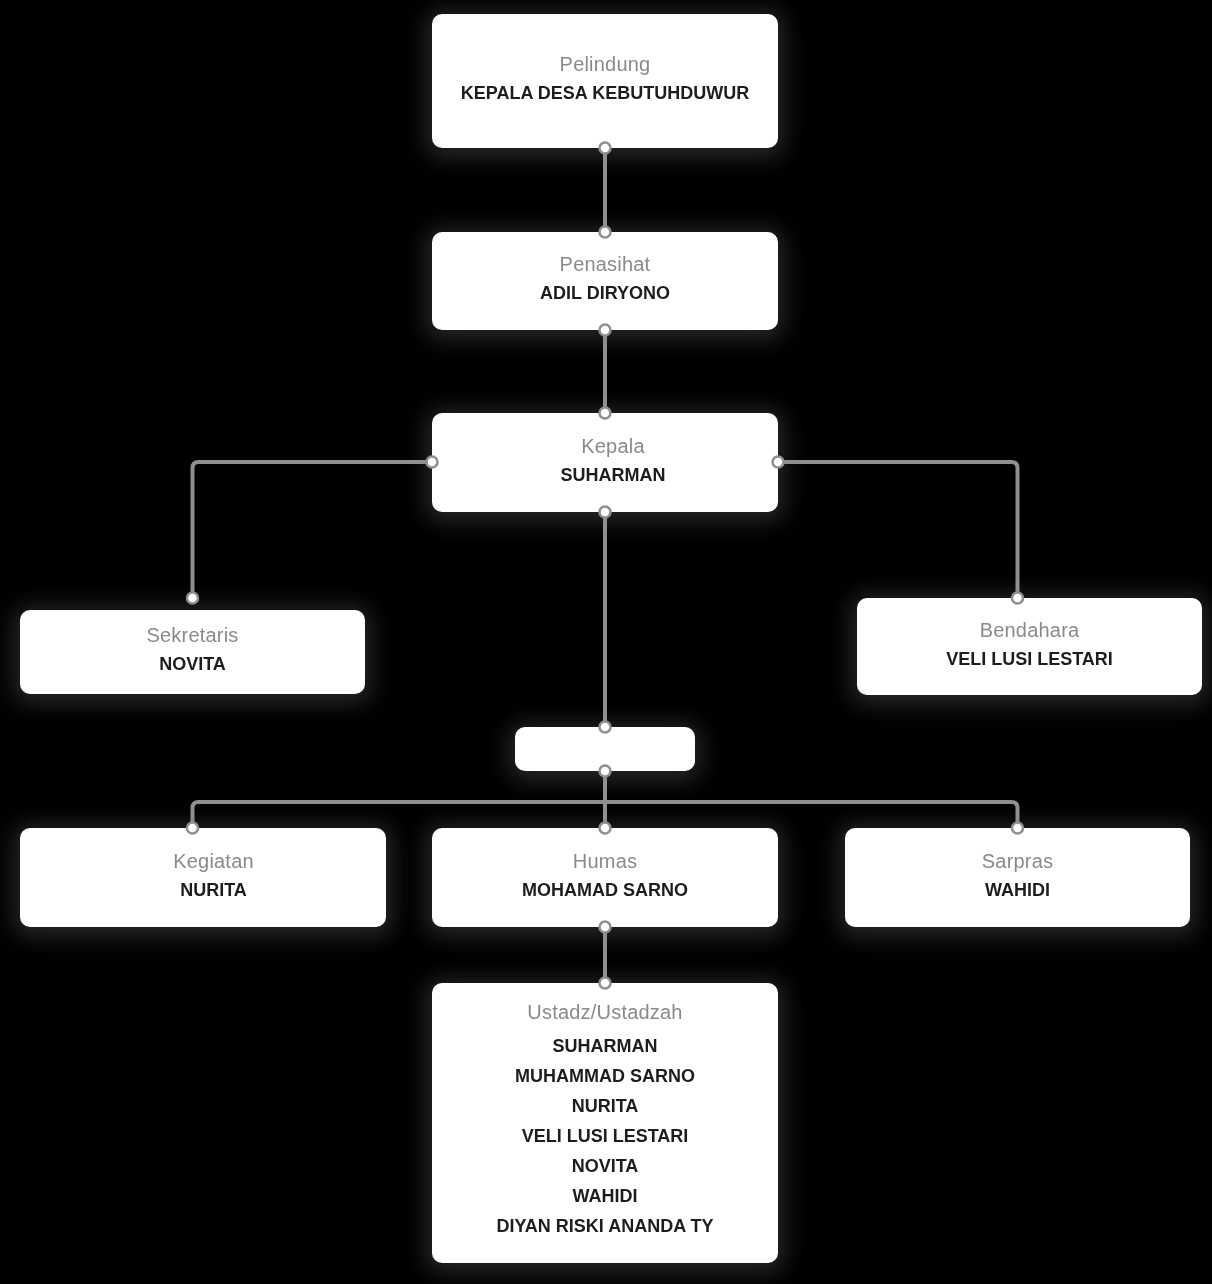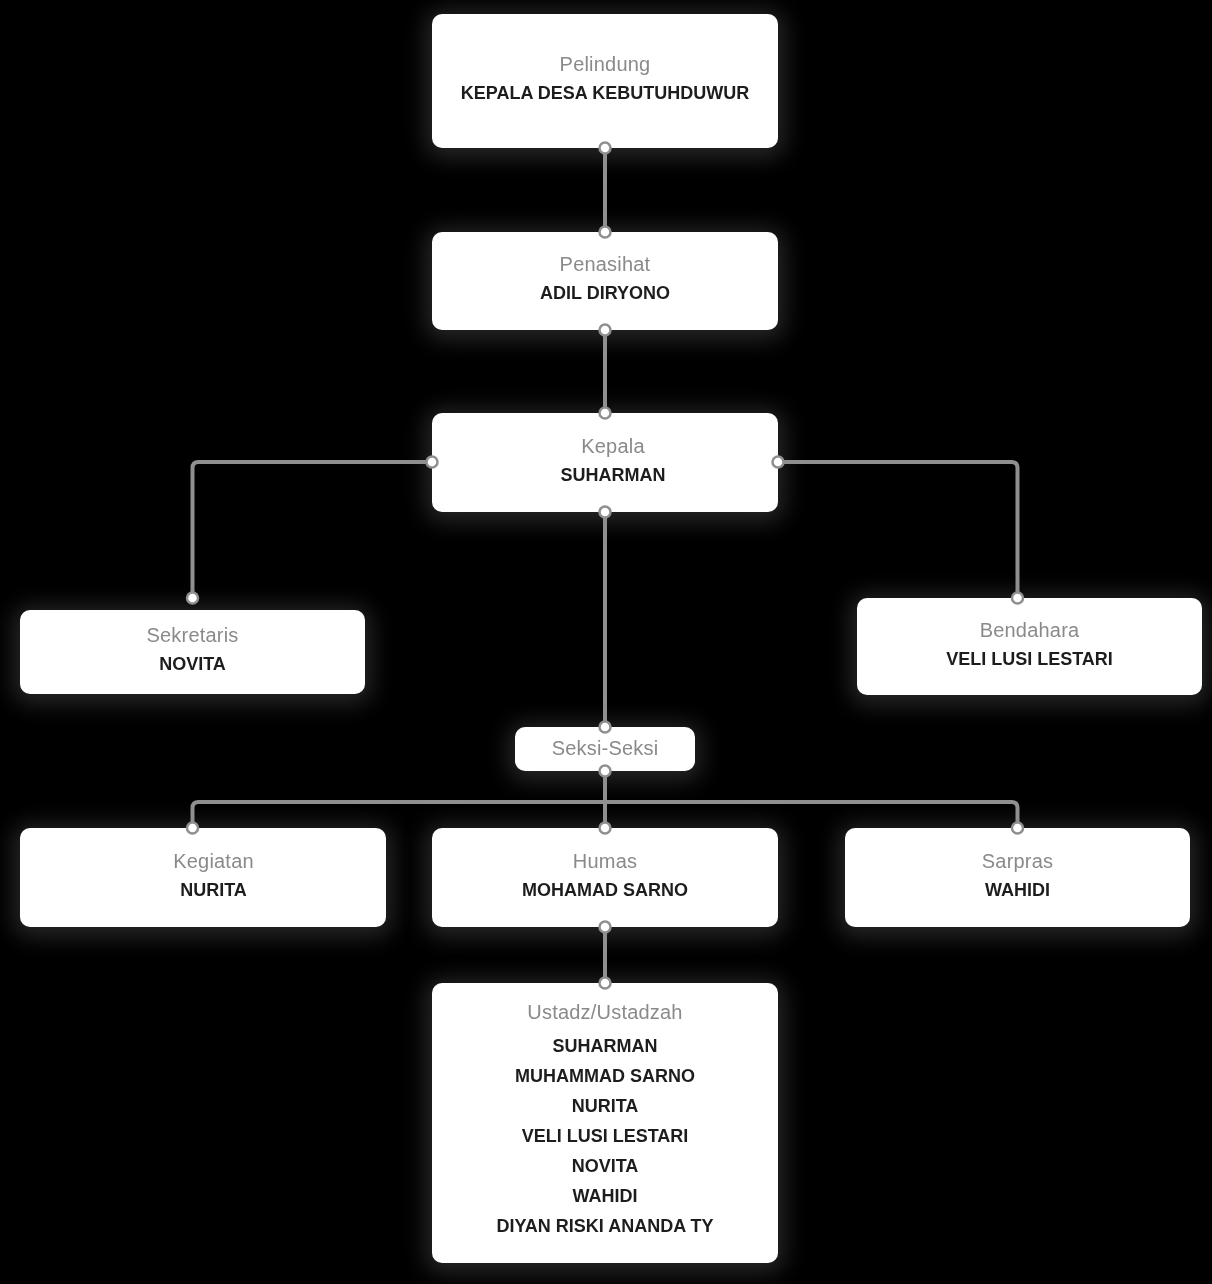--- a/index.html
+++ b/index.html
@@ -135,23 +135,20 @@
   <div class="node" style="left:845px; top:598px; width:345px; height:97px;margin-left:12px;">
     <div class="bar"></div>
     <div class="content">
       <div class="role">Bendahara</div>
       <div class="name">VELI LUSI LESTARI</div>
     </div>
   </div>
 
   <div class="node" style="left:515px; top:727px; width:180px; height:44px;">
     <div class="bar"></div>
-    <div class="content" style="padding:2px 10px 4px;">
-      <div class="role">Seksi-Seksi</div>
-    </div>
   </div>
 
   <div class="node" style="left:20px; top:828px; width:345px; height:99px;padding-left:21px;">
     <div class="bar"></div>
     <div class="content">
       <div class="role">Kegiatan</div>
       <div class="name">NURITA</div>
     </div>
   </div>
 

